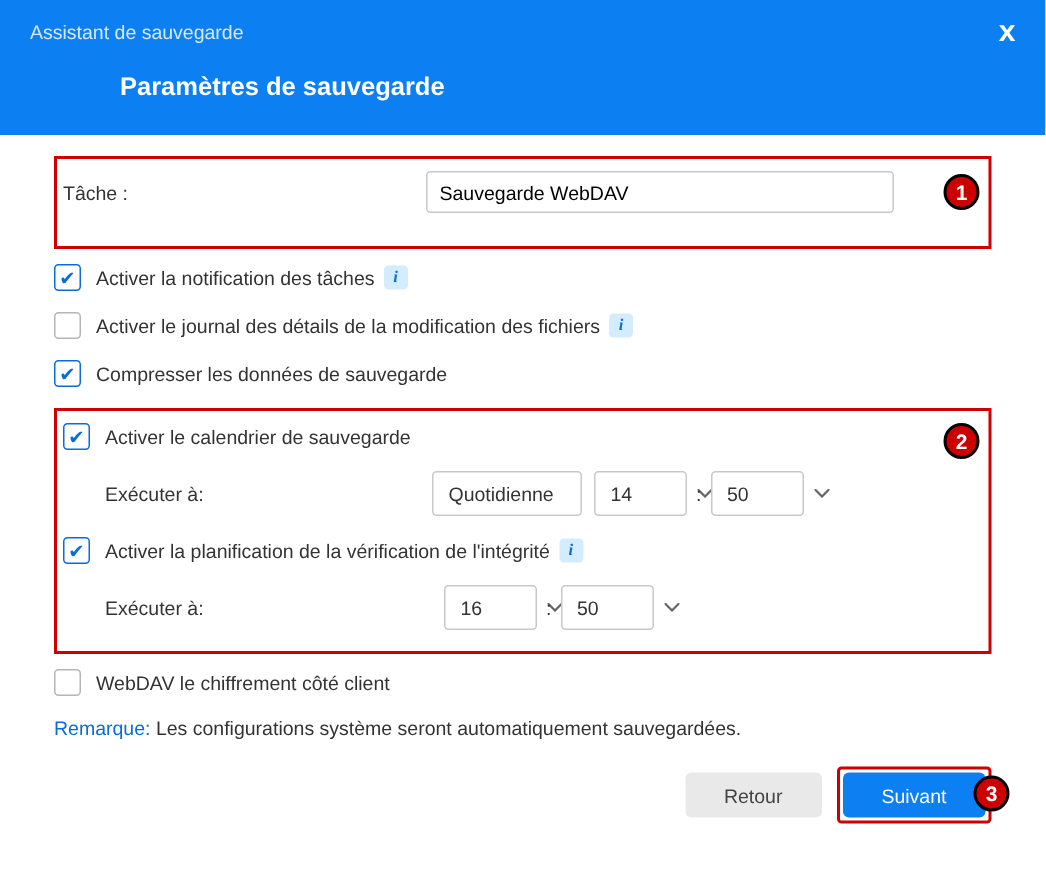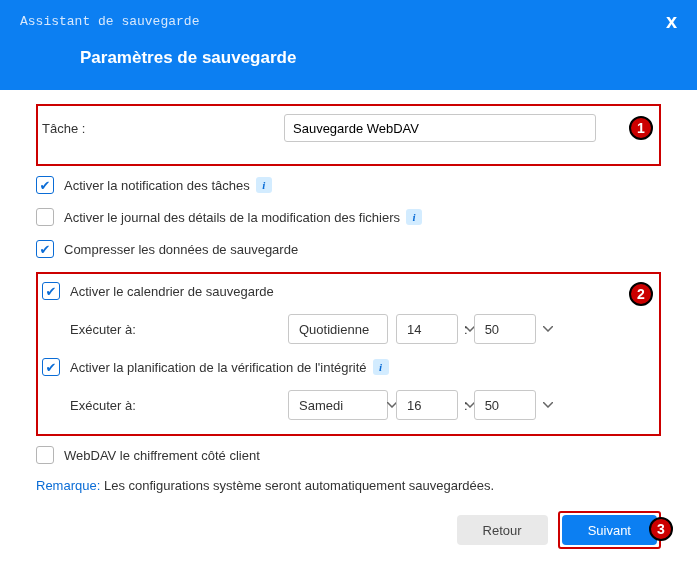--- a/index.html
+++ b/index.html
@@ -1,19 +1,19 @@
 <!DOCTYPE html>
 <html><head>
 <meta charset="utf-8">
 <style>
 * { box-sizing: border-box; margin: 0; padding: 0; font-family: -apple-system, BlinkMacSystemFont, "Segoe UI", Arial, sans-serif; }
 body { width: 697px; height: 579px; background: #fff; position: relative; overflow: hidden; }
 .header { background: #0c7ff2; color: #fff; padding: 0; }
 .header-top { padding: 10px 20px 5px 20px; display: flex; justify-content: space-between; align-items: center; }
-.wizard-title { font-size: 13px; color: #d7e8fc; font-family: Liberation Mono, monospace; }
+.wizard-title { font-size: 13px; color: #d7e8fc; }
 .close-x { color: #fff; font-size: 20px; font-weight: bold; cursor: pointer; }
 .header-sub { padding: 10px 36px 22px 36px; }
 .page-title { font-size: 17px; font-weight: 600; margin-left: 44px; }
 
 .content { padding: 14px 36px 0 36px; font-size: 13px; color: #333; }
 
 .row { display: flex; align-items: center; margin-bottom: 14px; }
 .row-indent { padding-left: 28px; }
 .label-col { width: 218px; }
 
@@ -129,28 +129,20 @@
     </div>
 
     <div class="row">
       <span class="checkbox checked"></span>
       <span>Activer la planification de la vérification de l'intégrité</span>
       <span class="info-icon">i</span>
     </div>
 
     <div class="row row-indent" style="margin-bottom:6px;">
       <div class="label-col">Exécuter à:</div>
-      <div class="select sel-wide">
-        <span>Samedi</span>
-        <span class="arrow">
-            <svg width="10" height="6">
-              <path d="M0 0 L5 5 L10 0" fill="none" stroke="#666" stroke-width="1.5"></path>
-            </svg>
-          </span>
-      </div>
       <span style="width:8px"></span>
       <div class="select sel-num">
         <span>16</span>
         <span class="arrow">
             <svg width="10" height="6">
               <path d="M0 0 L5 5 L10 0" fill="none" stroke="#666" stroke-width="1.5"></path>
             </svg>
           </span>
       </div>
       <span class="colon">:</span>

